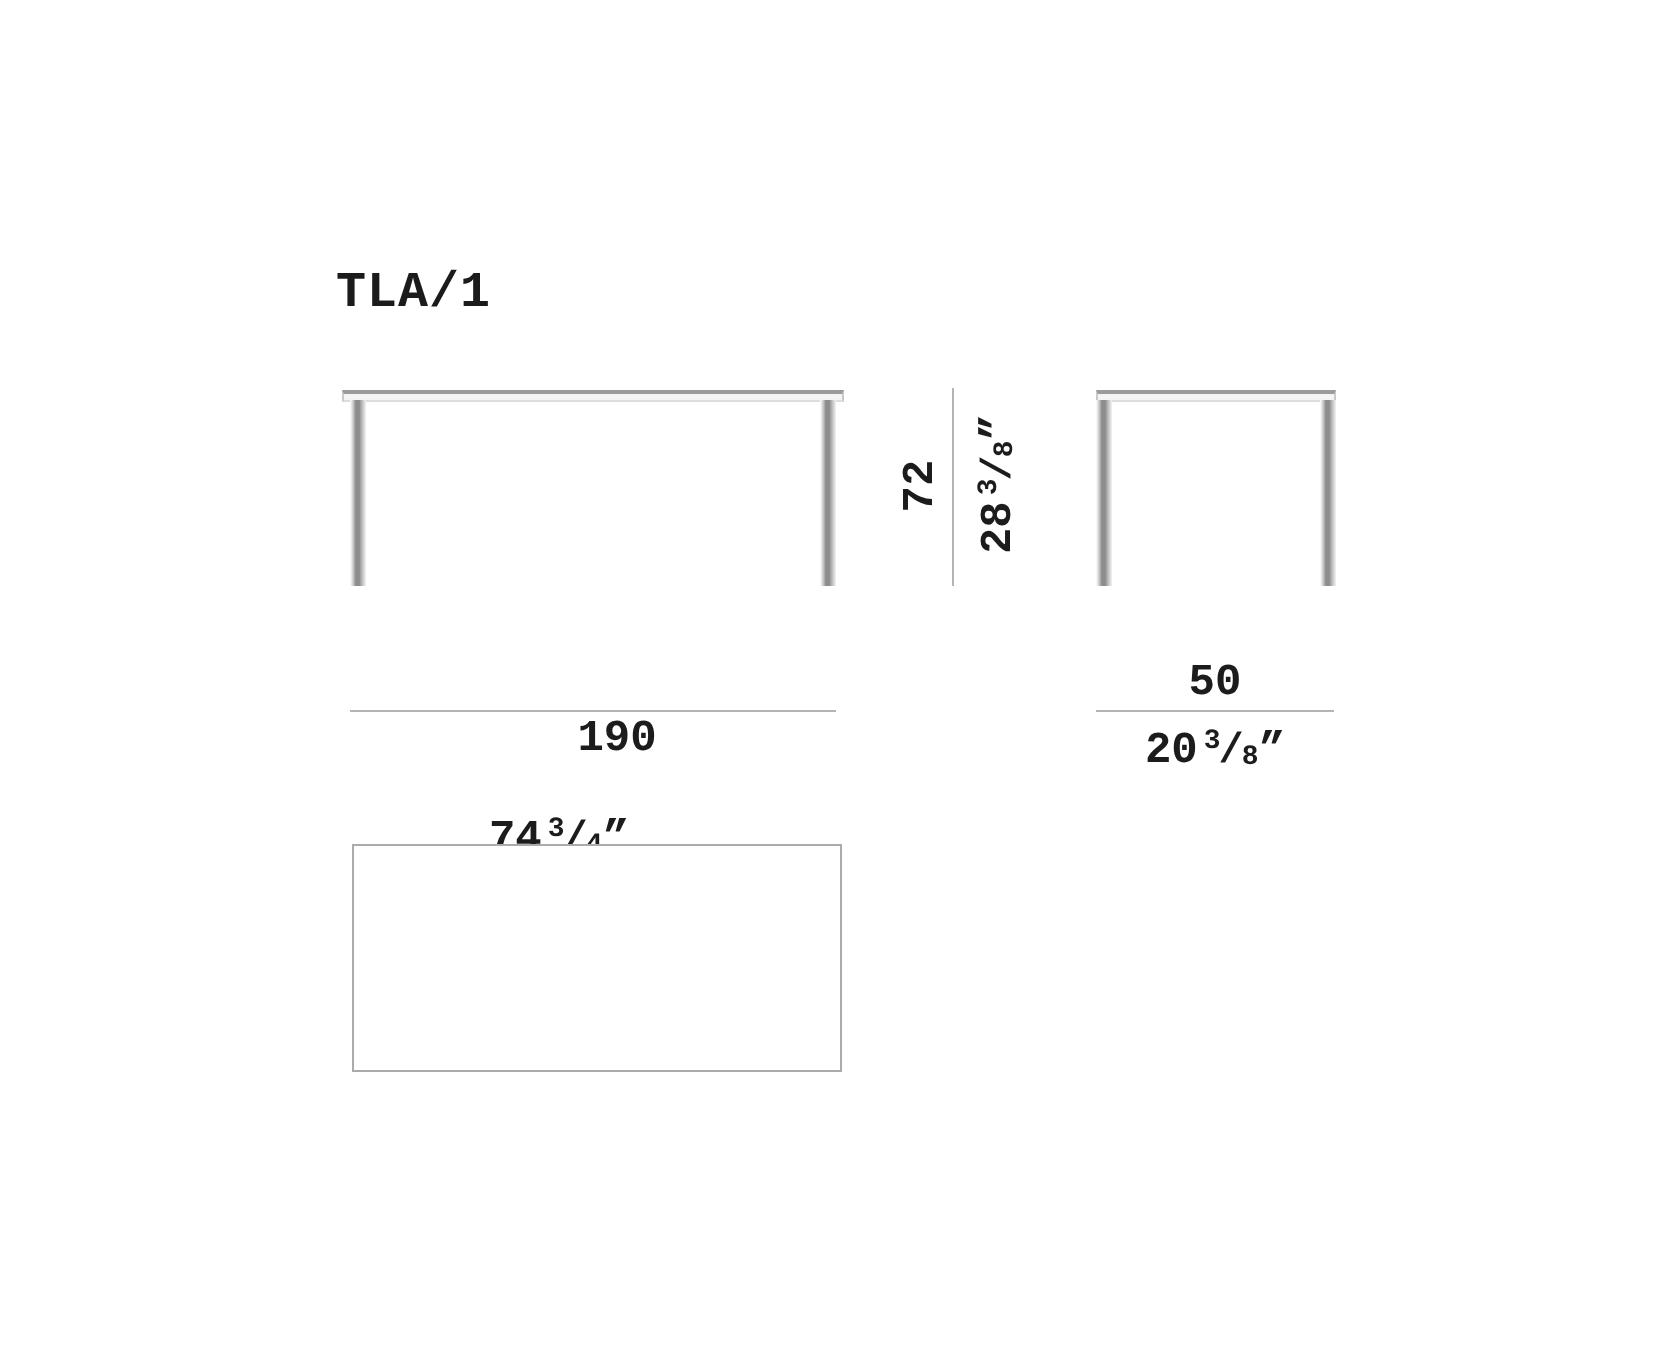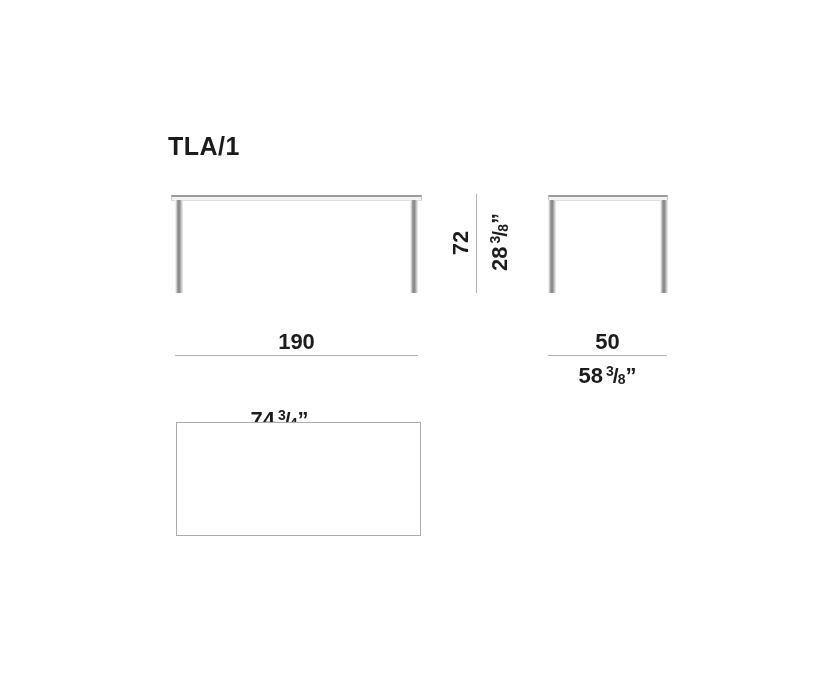--- a/index.html
+++ b/index.html
@@ -1,20 +1,20 @@
 <!DOCTYPE html>
 <html><head>
 <meta charset="utf-8">
 <style>
   html,body{margin:0;padding:0;background:#ffffff;}
   .canvas{
     position:relative;
     width:840px;height:679px;
     background:#ffffff;
-    font-family:Liberation Sans, sans-serif;
+    font-family:Liberation Mono, monospace;
     color:#1b1b1b;
     overflow:hidden;
     border-radius:30px;
   }
   .title{
     position:absolute;left:168px;top:132px;
     font-size:25px;font-weight:bold;letter-spacing:.5px;color:#1b1b1b;
   }
   
   .tabletop{
@@ -81,34 +81,34 @@
     <div class="dim-line-v" style="left:476px;top:194px;height:99px;"></div>
     <div class="vlabel" style="left:461px;top:243px;">
       <span>72</span>
     </div>
     <div class="vlabel" style="left:499px;top:242px;">
       <span>28</span><span class="frac-num">3</span><span class="frac-slash">/</span><span class="frac-den">8</span><span>”</span>
     </div>
   </div>
 
   <div>
-    <div class="dim-cm" style="left:175px;width:243px;">
+    <div class="dim-cm" style="left:187px;width:243px;margin-top:28px;">
       <span>190</span>
     </div>
     <div class="dim-line-h" style="left:175px;width:243px;"></div>
     <div class="dim-in" style="left:158px;width:243px;margin-top:44px;">
       <span>74</span><span class="frac-num">3</span><span class="frac-slash">/</span><span class="frac-den">4</span><span>”</span>
     </div>
   </div>
 
   <div>
     <div class="dim-cm" style="left:548px;width:119px;">
       <span>50</span>
     </div>
     <div class="dim-line-h" style="left:548px;width:119px;"></div>
     <div class="dim-in" style="left:548px;width:119px;">
-      <span>58</span><span class="frac-num">3</span><span class="frac-slash">/</span><span class="frac-den">8</span><span>”</span>
+      <span>20</span><span class="frac-num">3</span><span class="frac-slash">/</span><span class="frac-den">8</span><span>”</span>
     </div>
   </div>
 
   <div class="plan-rect"></div>
 
 </div>
 
 </body></html>

